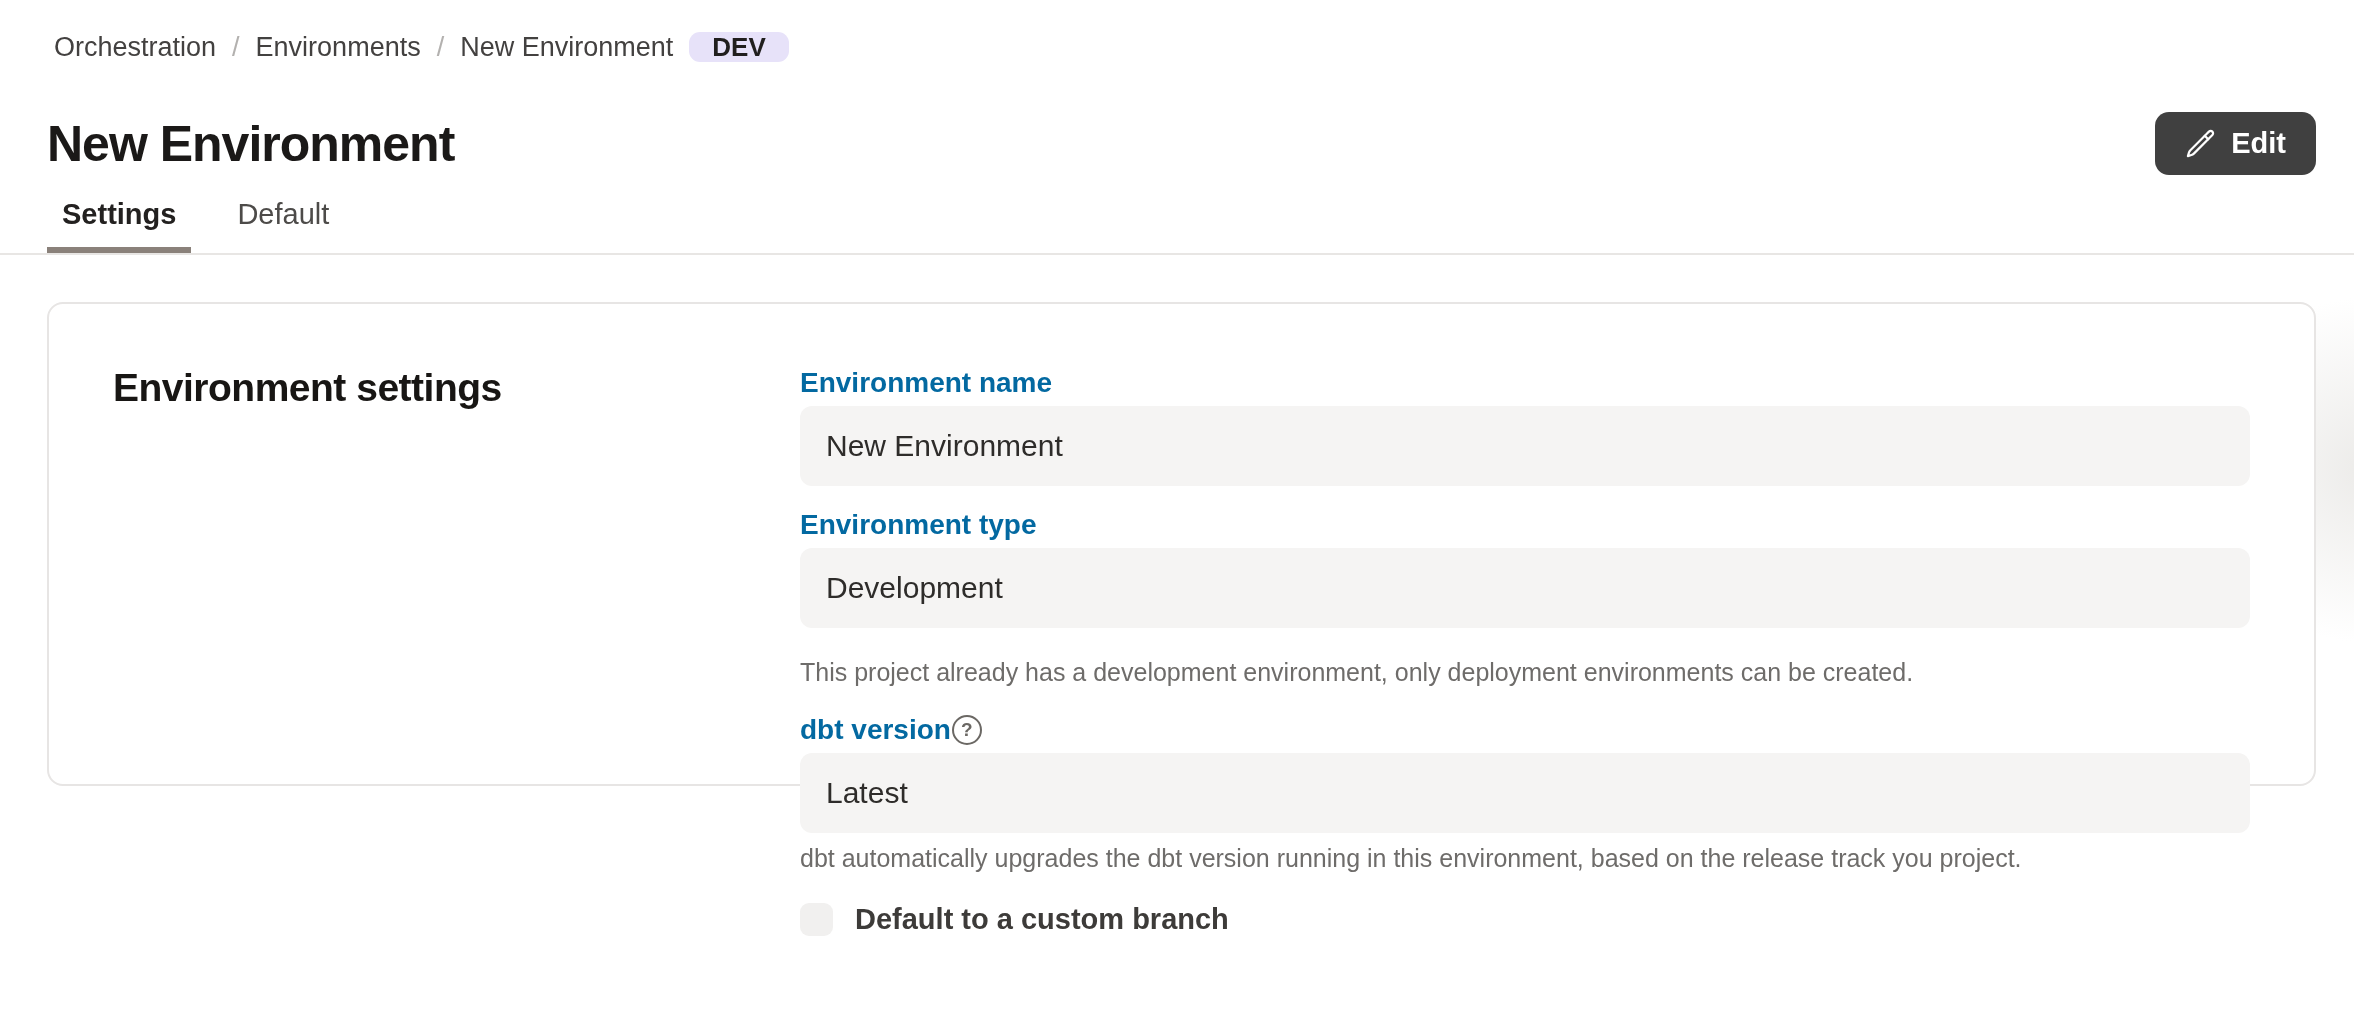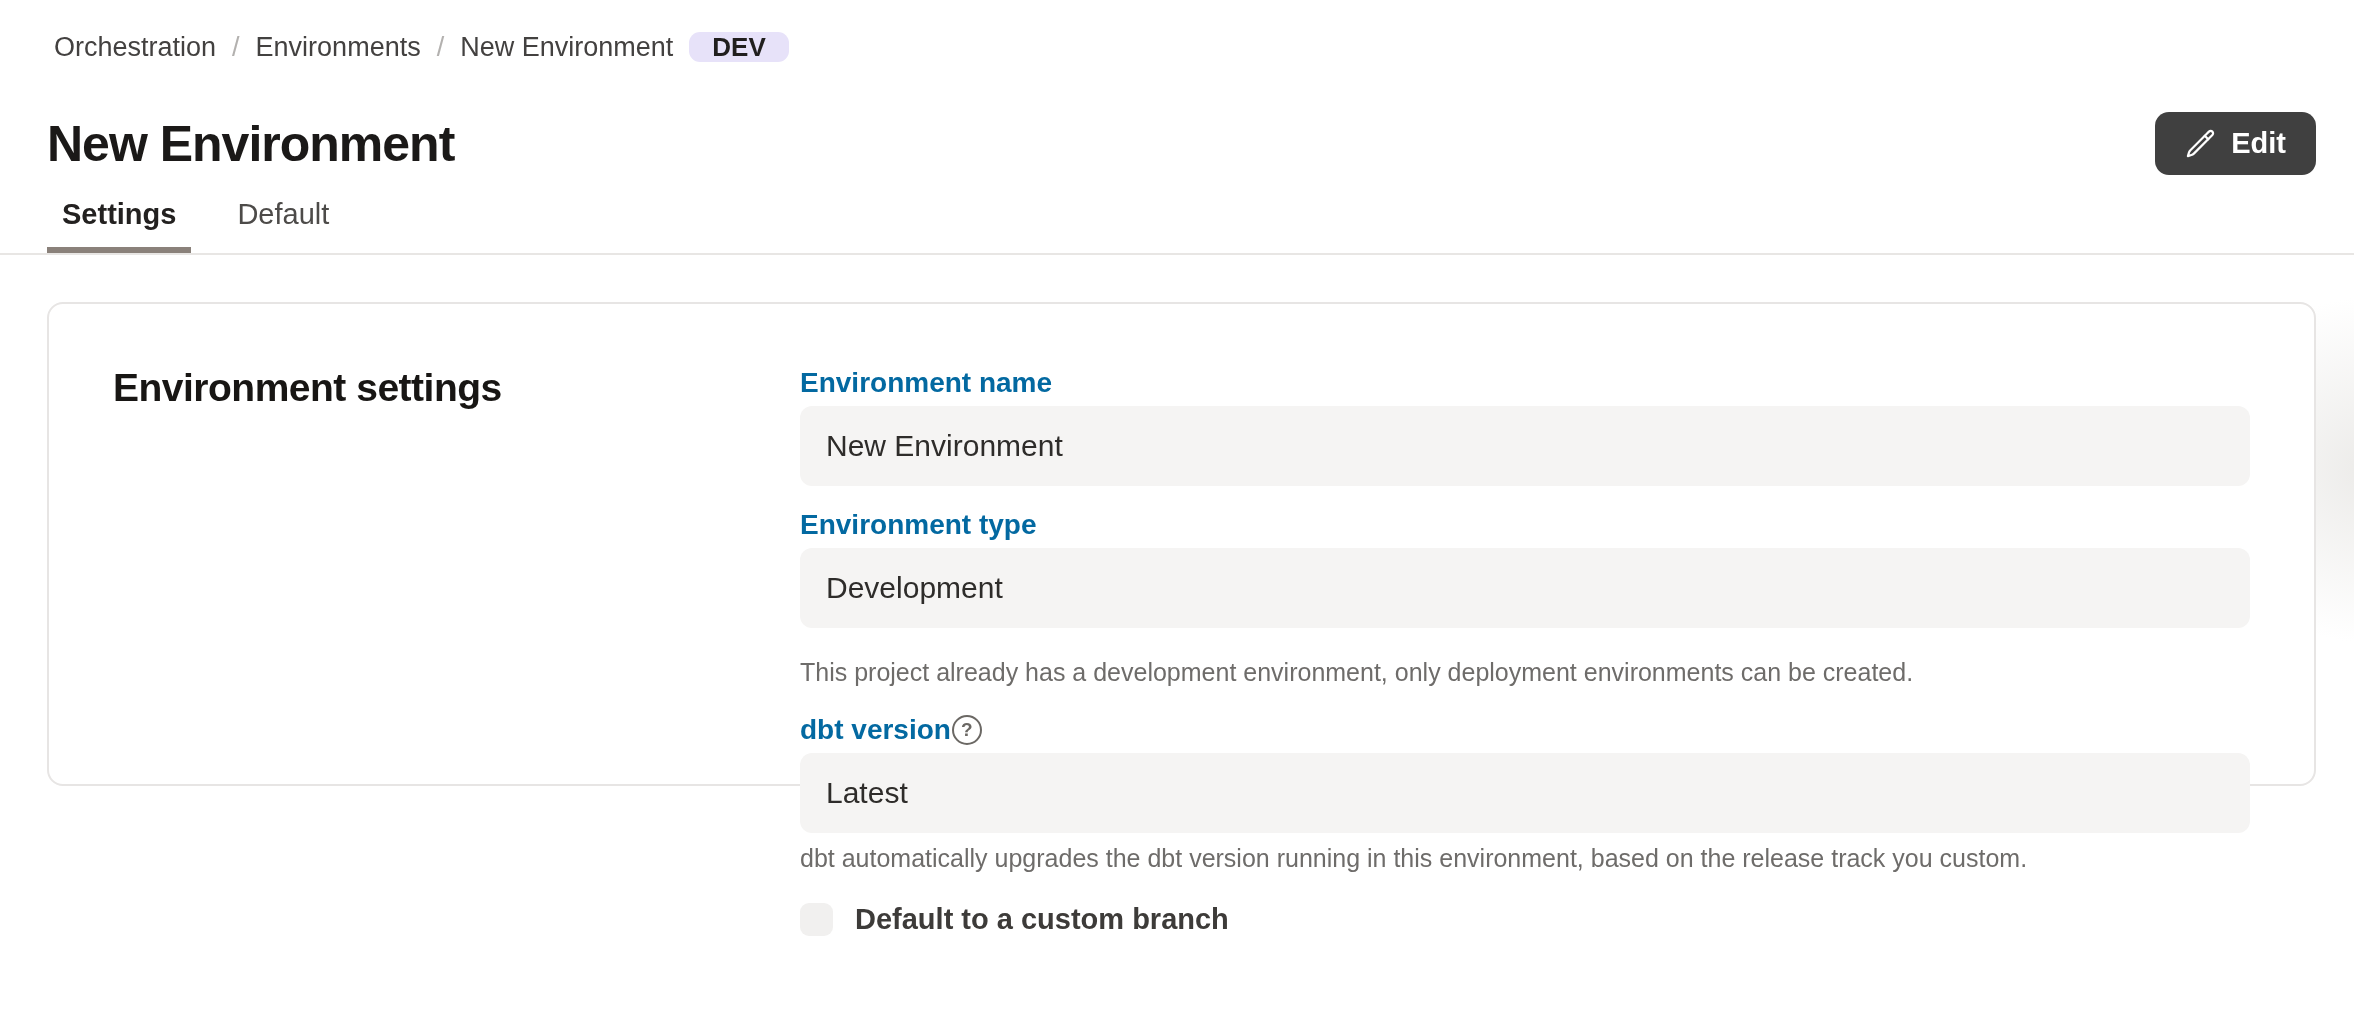--- a/index.html
+++ b/index.html
@@ -144,21 +144,21 @@
       </div>
 
       <div class="field field-version">
         <div class="label-row">
           <label class="field-label">dbt version</label>
           <span class="help-icon">?</span>
         </div>
         <div class="input">
           <span>Latest</span>
         </div>
-        <p class="helper">dbt automatically upgrades the dbt version running in this environment, based on the release track you custom.</p>
+        <p class="helper">dbt automatically upgrades the dbt version running in this environment, based on the release track you project.</p>
       </div>
 
       <div class="checkbox-row">
         <span class="checkbox"></span>
         <span class="checkbox-label">Default to a custom branch</span>
       </div>
 
     </div>
   </section>
 

